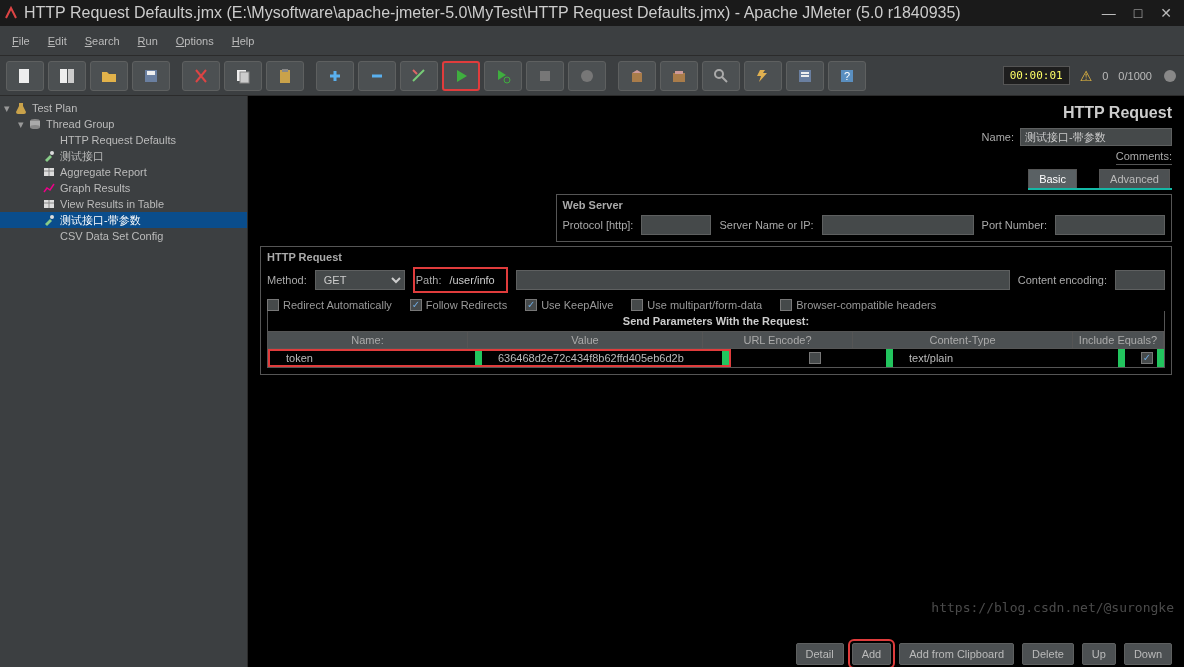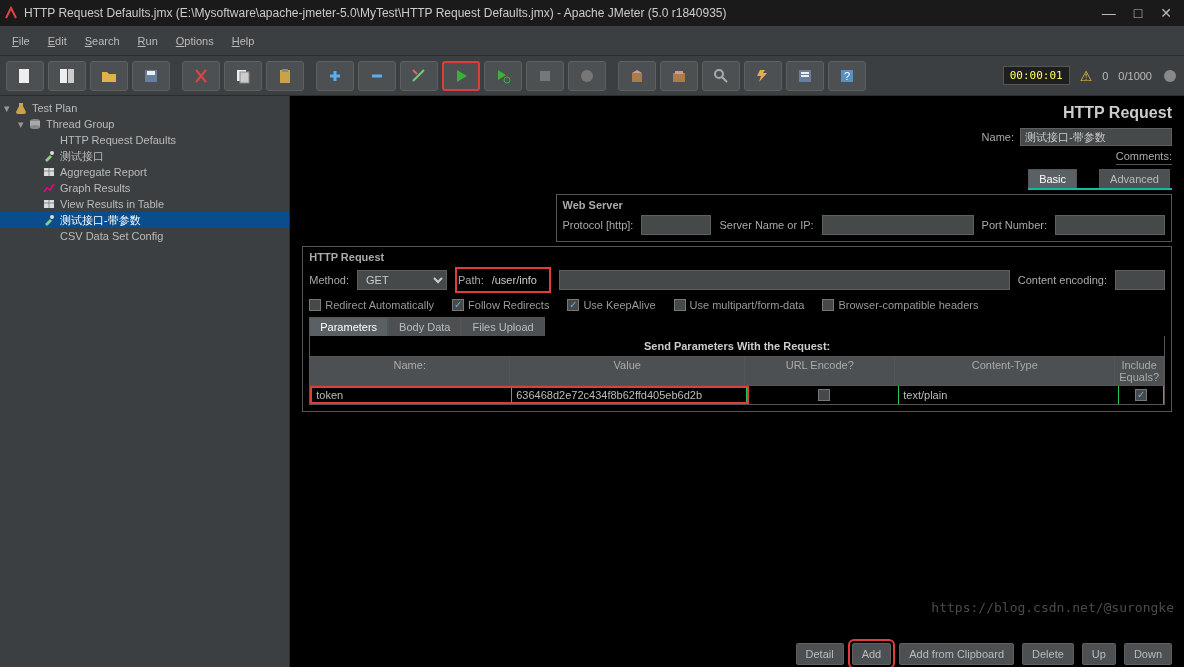--- a/index.html
+++ b/index.html
@@ -1,19 +1,19 @@
 <!DOCTYPE html>
 <html><head>
 <meta charset="utf-8">
 <style>
 * { margin:0; padding:0; box-sizing:border-box; font-family:Tahoma,Arial,sans-serif; font-size:11px; }
 body { background:#3c3f41; color:#bbbbbb; width:1184px; height:667px; overflow:hidden; position:relative; }
 .titlebar { height:26px; background:#1a1a1a; display:flex; align-items:center; padding:0 4px; }
 .titlebar .jicon { width:14px; height:14px; margin-right:6px; display:inline-block; }
-.titlebar .title { color:#cccccc; font-size:12px; flex:1; }
+.titlebar .title { color:#cccccc; font-size:16px; flex:1; }
 .winbtns { display:flex; gap:18px; color:#bbb; padding-right:8px; }
 .winbtns span { font-size:14px; line-height:14px; }
 .menubar { height:30px; background:#3c3f41; display:flex; align-items:center; padding:0 4px; gap:2px; border-bottom:1px solid #2b2b2b; }
 .menubar span { padding:2px 8px; cursor:default; }
 .menubar span u { text-decoration:underline; }
 .toolbar { height:40px; background:#3c3f41; display:flex; align-items:center; padding:4px 6px; gap:4px; border-bottom:1px solid #2b2b2b; }
 .tbtn { width:38px; height:30px; background:#4c5052; border:1px solid #5e6060; border-radius:3px; display:flex; align-items:center; justify-content:center; }
 .tbtn.hl { border:2px solid #e03c3c; }
 .tsep { width:4px; }
 .tool-right { margin-left:auto; display:flex; align-items:center; gap:10px; }
@@ -47,21 +47,21 @@
 .chk { width:12px; height:12px; border:1px solid #777; display:inline-flex; align-items:center; justify-content:center; background:#45494a; }
 .chk.on::after { content:"✓"; color:#6fa8dc; font-size:10px; line-height:10px; }
 .subtabs { display:flex; margin-top:6px; }
 .subtab { padding:3px 10px; background:#4c5052; border:1px solid #555; border-bottom:none; color:#bbb; }
 .subtab.active { background:#5a6164; color:#fff; }
 .param-head { text-align:center; color:#ccc; font-weight:bold; padding:4px 0; border:1px solid #555; border-top:none; }
 .param-table { border:1px solid #555; border-top:none; }
 .param-table .thead { display:flex; background:#4c5052; border-bottom:1px solid #555; }
 .param-table .thead div { padding:2px 4px; border-right:1px solid #555; text-align:center; color:#aaa; }
 .param-table .trow { display:flex; height:18px; align-items:center; }
-.param-table .trow div { padding:1px 4px; border-right:1px solid #22c55e; height:100%; display:flex; align-items:center; }
+.param-table .trow div { padding:1px 4px; border-right:7px solid #22c55e; height:100%; display:flex; align-items:center;margin-left:12px; }
 .col-name { width:200px; }
 .col-value { width:235px; }
 .col-enc { width:150px; justify-content:center; }
 .col-ct { width:220px; }
 .col-eq { flex:1; justify-content:center; }
 .row-hl { border:2px solid #e03c3c; display:flex; width:fit-content; }
 .btnbar { display:flex; gap:8px; justify-content:center; padding:6px 0; margin-top:auto; }
 .dbtn { background:#4c5052; border:1px solid #5e6060; color:#bbb; padding:4px 9px; border-radius:2px; }
 .dbtn.hl { outline:2px solid #e03c3c; outline-offset:2px; }
 .watermark { position:absolute; right:10px; bottom:60px; color:#888; font-family:monospace; font-size:13px; opacity:.55; }
@@ -381,25 +381,20 @@
         <label>
             <span class="chk"></span>
             <span>Use multipart/form-data</span>
           </label>
         <label>
             <span class="chk"></span>
             <span>Browser-compatible headers</span>
           </label>
       </div>
 
-      <div class="subtabs">
-        <div class="subtab active">Parameters</div>
-        <div class="subtab">Body Data</div>
-        <div class="subtab">Files Upload</div>
-      </div>
       <div class="param-head">Send Parameters With the Request:</div>
       <div class="param-table">
         <div class="thead">
           <div class="col-name">Name:</div>
           <div class="col-value">Value</div>
           <div class="col-enc">URL Encode?</div>
           <div class="col-ct">Content-Type</div>
           <div class="col-eq">Include Equals?</div>
         </div>
         <div class="trow">

